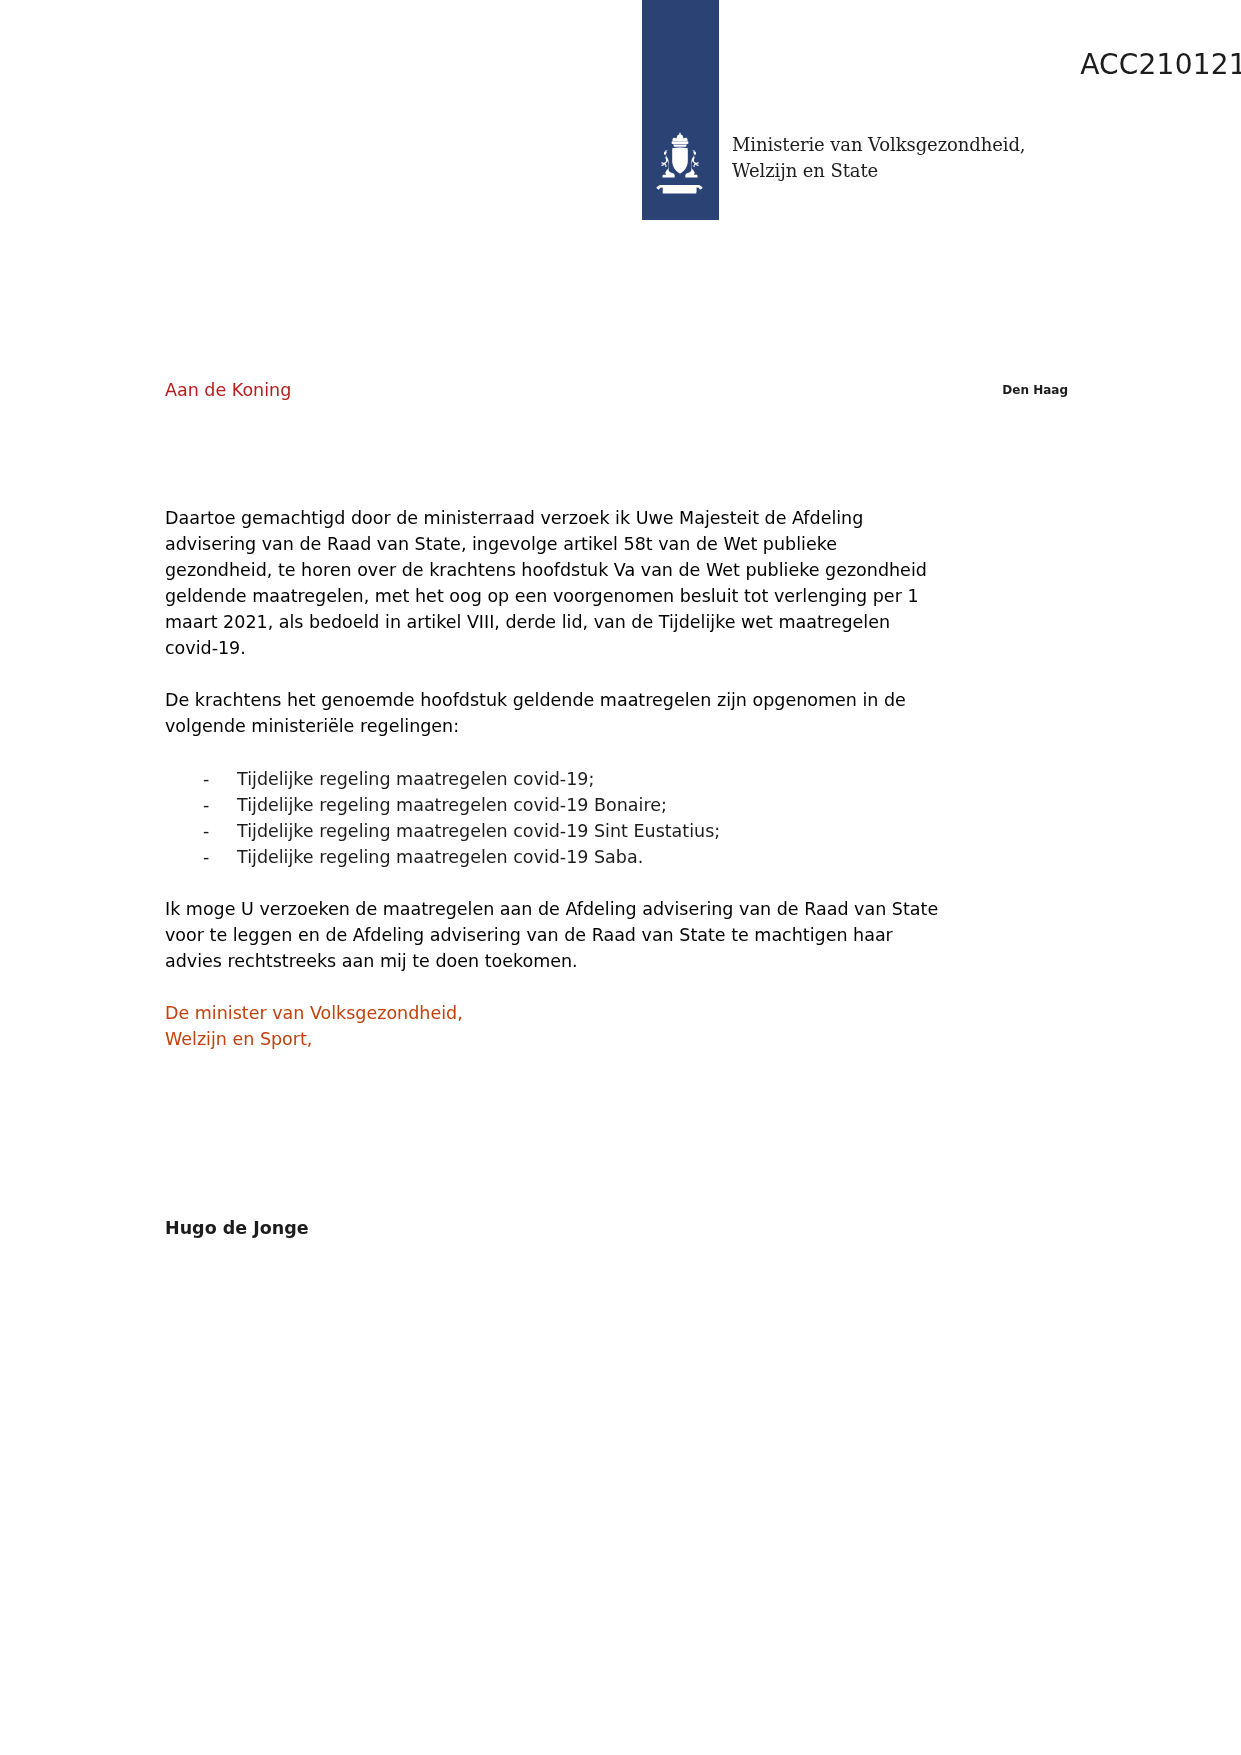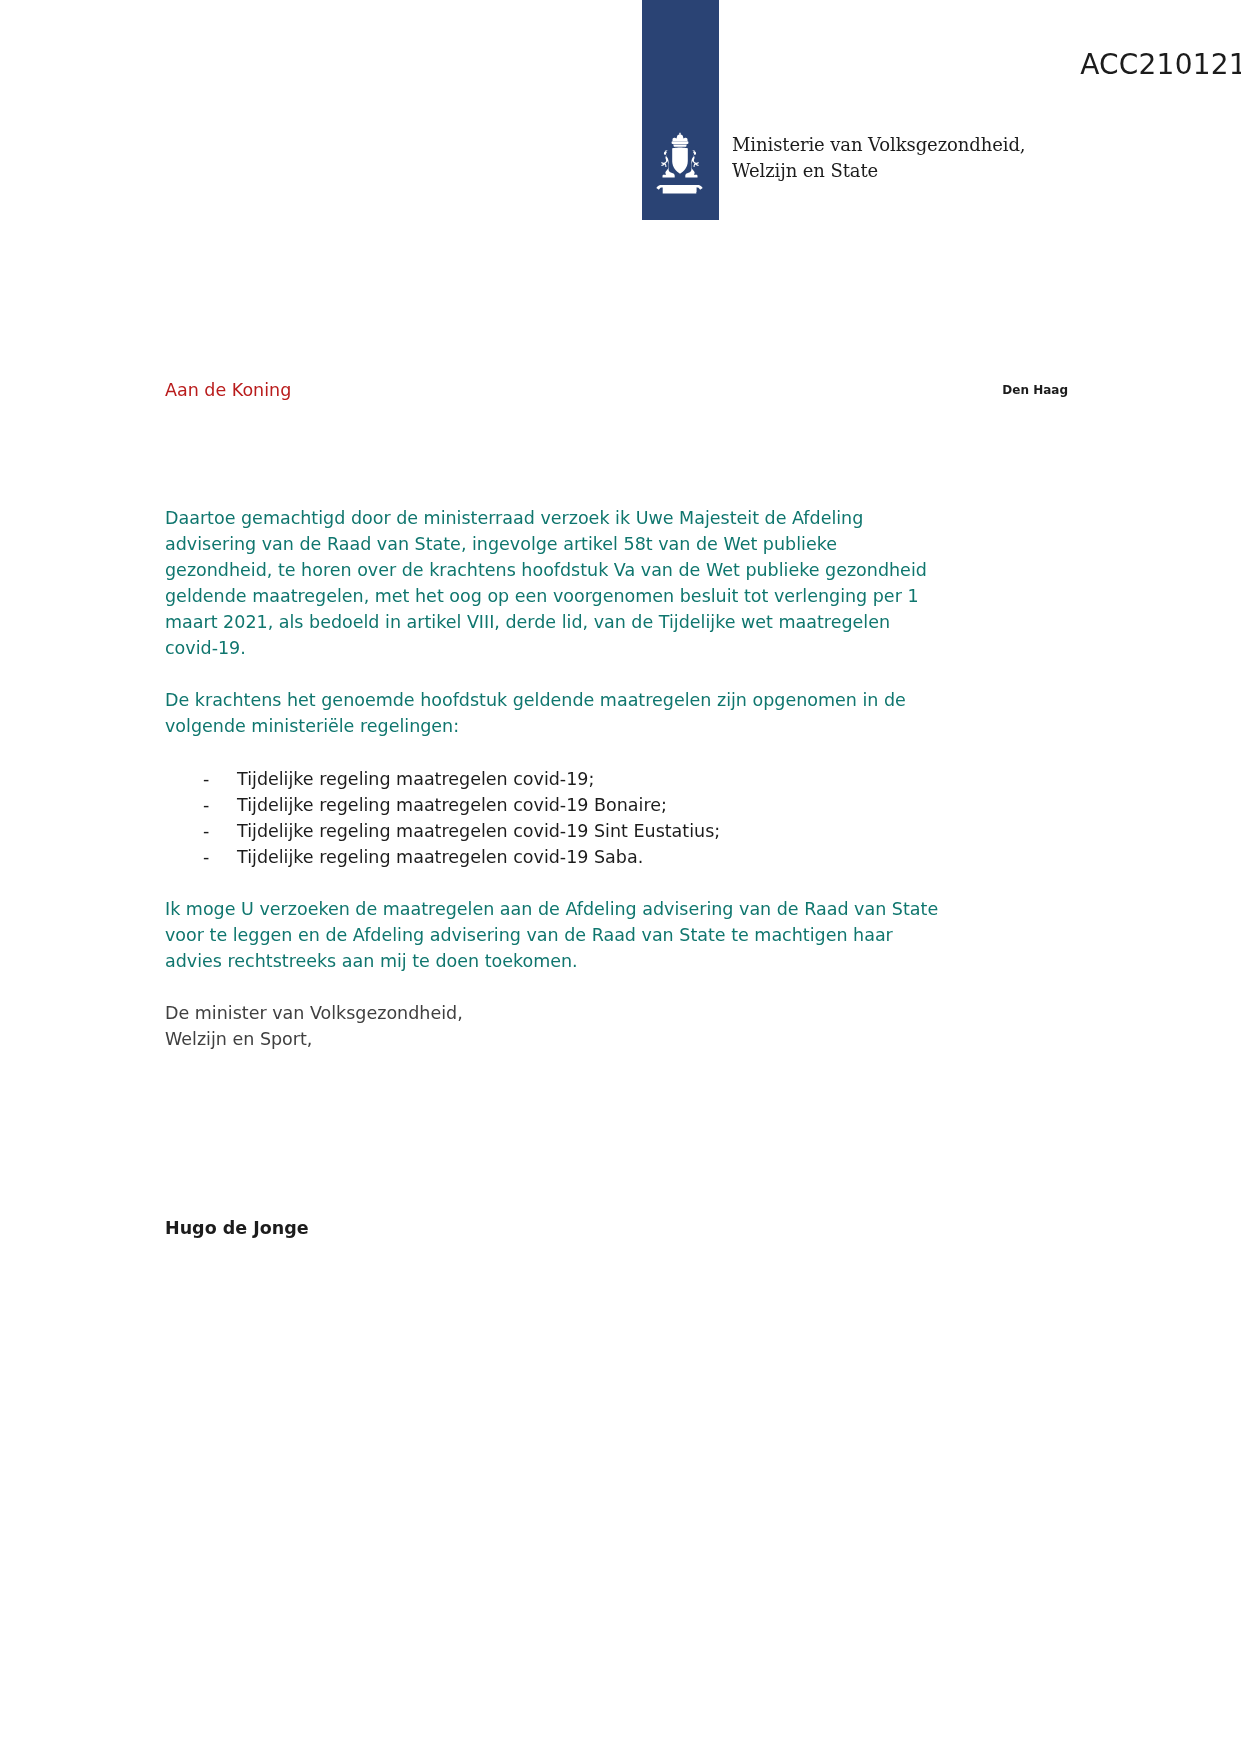--- a/index.html
+++ b/index.html
@@ -101,21 +101,21 @@
 
   .content {
     position: absolute;
     top: 505px;
     left: 0;
     width: 775px;
   }
   .para {
     font-size: 17.5px;
     line-height: 1.49;
-    color: #0f766e;
+    color: #000000;
     margin: 0 0 26px 0;
   }
   .reg-list {
     list-style: none;
     margin: 0 0 26px 0;
     padding: 0 0 0 38px;
   }
   .reg-list li {
     font-size: 17.5px;
     line-height: 1.49;
@@ -124,21 +124,21 @@
     padding-left: 34px;
   }
   .reg-list li .dash {
     position: absolute;
     left: 0;
     top: 0;
   }
   .sig-block {
     font-size: 17.5px;
     line-height: 1.49;
-    color: #404040;
+    color: #c2410c;
     margin: 0;
   }
   .signer {
     position: absolute;
     top: 1215px;
     left: 0;
     font-size: 17.5px;
     line-height: 1.49;
     color: #1c1c1c;
     font-weight: bold;

